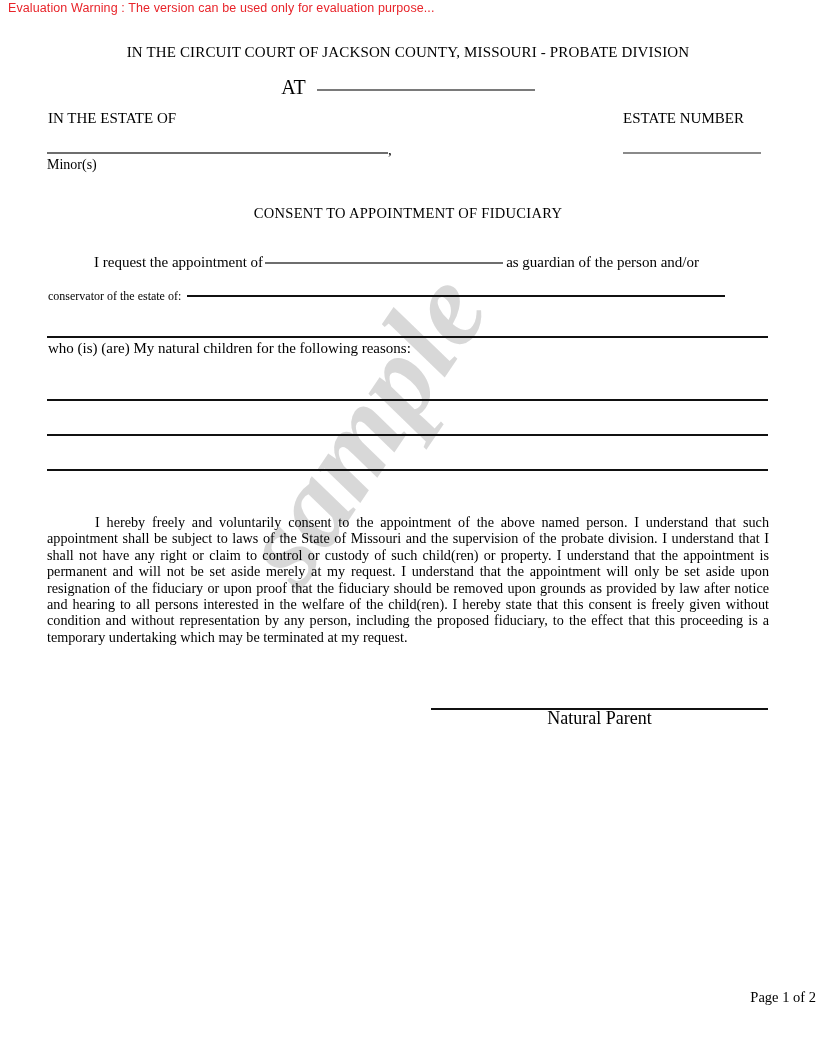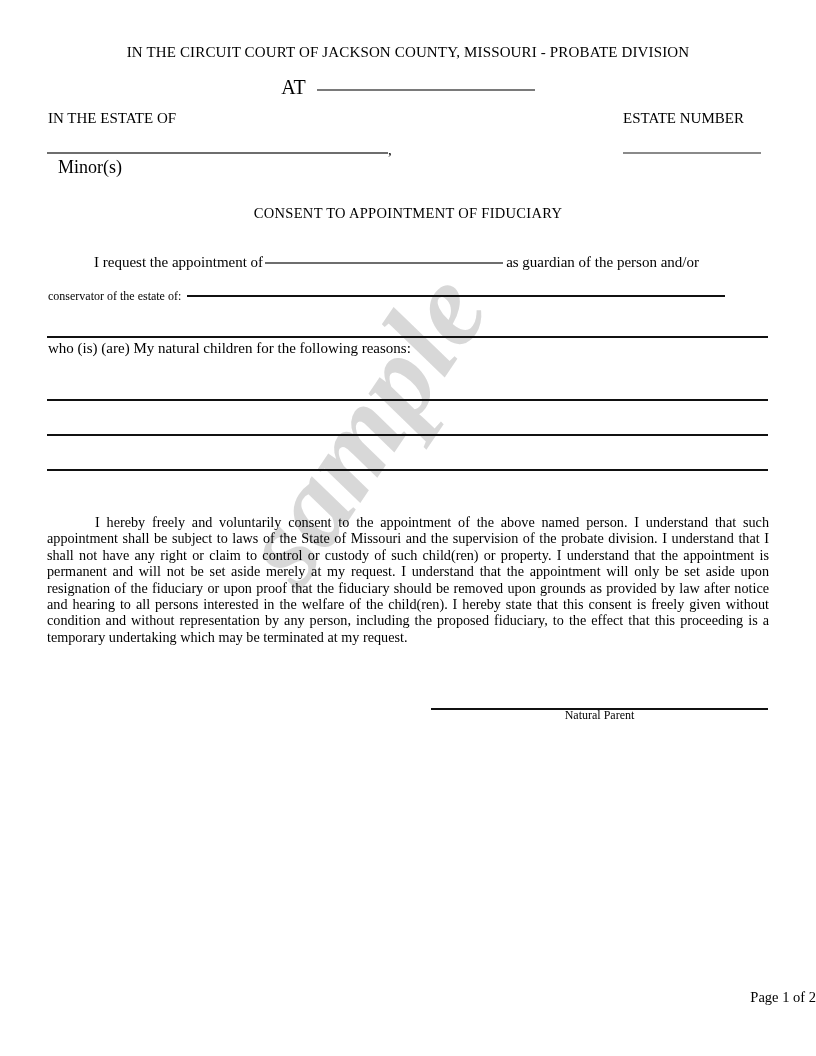--- a/index.html
+++ b/index.html
@@ -124,22 +124,21 @@
   .minor-comma {
     position: absolute;
     left: 388px;
     top: 142px;
     font-size: 15px;
   }
   .minor-caption {
     position: absolute;
     left: 47px;
     top: 157px;
-    font-size: 18px;
-    margin-left: 11px;
+    font-size: 14px;
   }
 
   .rule-estate-number {
     position: absolute;
     left: 623px;
     top: 152px;
     width: 138px;
     height: 0;
     border-bottom: 2px solid #8a8a8a;
   }
@@ -243,38 +242,39 @@
     width: 337px;
     height: 0;
     border-bottom: 2.2px solid #111;
   }
   .signature-caption {
     position: absolute;
     left: 431px;
     top: 708px;
     width: 337px;
     text-align: center;
-    font-size: 12px;
+    font-size: 18px;
   }
 
   
   .page-footer {
     position: absolute;
     left: 0;
     top: 989px;
     width: 816px;
     text-align: right;
     font-size: 14.5px;
   }
 </style>
 </head>
 <body>
 
 <div class="page">
 
+  <div class="eval-warning">Evaluation Warning : The version can be used only for evaluation purpose...</div>
 
   <div class="watermark">
     <span>sample</span>
   </div>
 
   <div class="content">
 
     <div class="court-title">IN THE CIRCUIT COURT OF JACKSON COUNTY, MISSOURI - PROBATE DIVISION</div>
 
     <div class="at-row">

